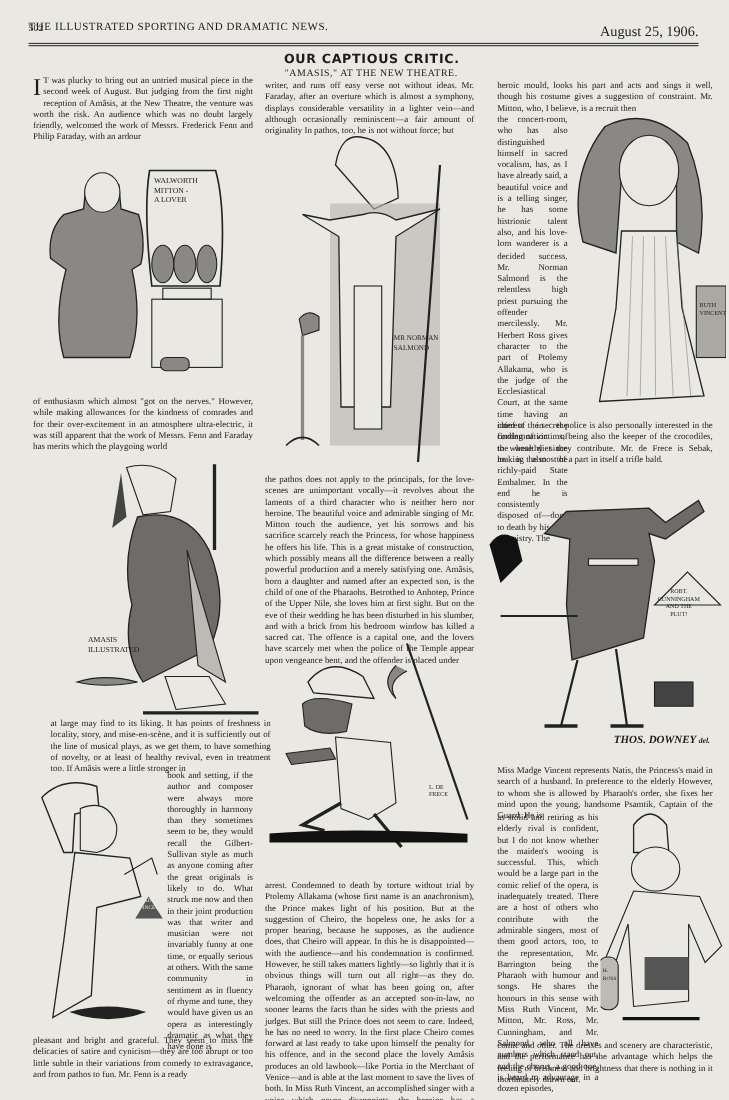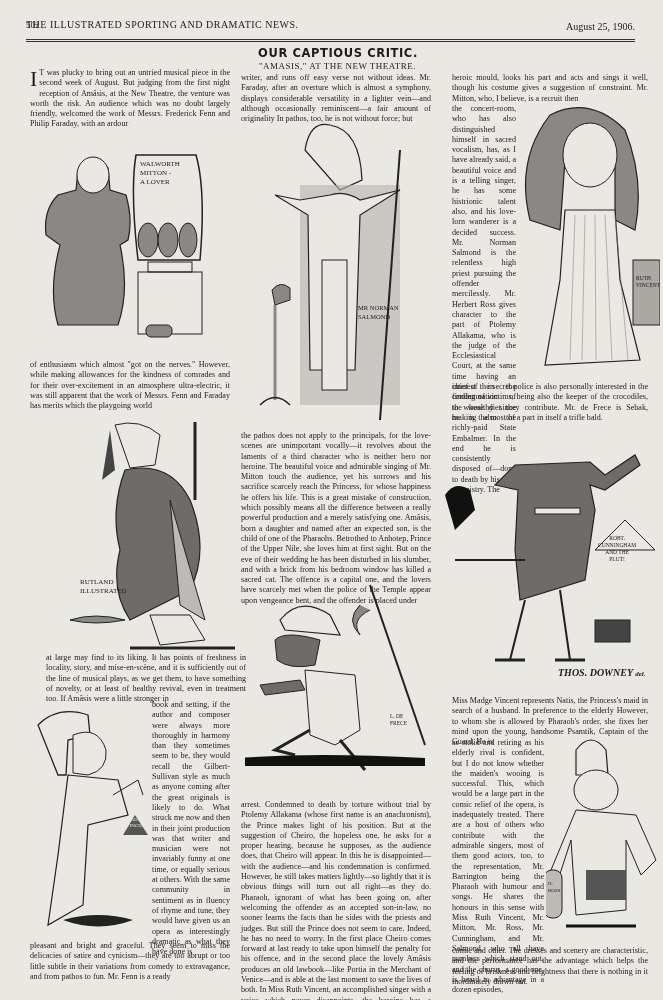--- a/index.html
+++ b/index.html
@@ -1,20 +1,20 @@
 <!DOCTYPE html>
 <html><head>
 <meta charset="utf-8">
 <style>
   html,body{margin:0;padding:0;}
   body{width:663px;height:1000px;background:#e9e8e3;position:relative;overflow:hidden;font-family:"DejaVu Serif",serif;color:#1d1c1a;}
   .hdr{position:absolute;top:18px;left:26px;right:28px;height:22px;font-family:"Liberation Serif",serif;}
   .hdr .pg{position:absolute;left:0;top:2px;font-size:9px;}
   .hdr .ttl{position:absolute;left:0;right:0;text-align:left;top:1px;font-size:10px;letter-spacing:0.5px;}
-  .hdr .dt{position:absolute;right:0;top:3px;font-size:10px;}
+  .hdr .dt{position:absolute;right:0;top:3px;font-size:13px;}
   .rule1{position:absolute;top:39px;left:26px;right:28px;border-top:1px solid #333;}
   .rule2{position:absolute;top:41px;left:26px;right:28px;border-top:1px solid #333;}
   .main-title{position:absolute;top:46px;left:0;right:0;text-align:center;font-family:"DejaVu Sans",sans-serif;font-weight:bold;font-size:11.5px;letter-spacing:0.6px;padding-left:13px;}
   .sub-title{position:absolute;top:61px;left:240px;width:195px;text-align:center;font-family:"Liberation Serif",serif;font-size:9px;letter-spacing:0.5px;}
   .txt{position:absolute;font-family:"Liberation Serif",serif;font-size:8.1px;line-height:10.3px;text-align:justify;color:#1d1c1a;}
   .txt .cap{float:left;font-size:22px;line-height:20px;margin:1px 2px 0 0;}
   .ill{position:absolute;}
   .ill svg{width:100%;height:100%;display:block;}
   .sig{font-family:Liberation Serif, serif;}
 </style>
@@ -60,21 +60,21 @@
     <path d="M85 5 Q110 -2 130 15 L125 45 L100 48 Z" fill="#e9e8e3" stroke="#222"></path>
     <path d="M80 10 L72 60 L85 50 Z" fill="#444"></path>
     <path d="M95 50 Q140 40 160 80 Q180 130 160 170 L120 190 L100 200 Q80 170 90 130 Q80 90 95 50 Z" fill="#6e6c69" stroke="#222" stroke-width="1.2"></path>
     <path d="M140 80 L175 200 L150 185 Z" fill="#bcbab5" stroke="#222"></path>
     <line x1="165" y1="2" x2="165" y2="80" stroke="#222" stroke-width="3"></line>
     <path d="M120 195 L160 195 L175 220 L130 225 Z" fill="#e9e8e3" stroke="#222"></path>
     <line x1="100" y1="228" x2="210" y2="228" stroke="#222" stroke-width="3"></line>
     <path d="M40 200 Q65 192 95 200 Q65 206 40 200 Z" fill="#888" stroke="#222"></path>
   </svg>
   <div class="sig" style="position:absolute;left:50px;top:158px;font-size:7px;line-height:9px;">
-    <div>RUTLAND</div>
+    <div>AMASIS</div>
     <div>ILLUSTRATED</div>
   </div>
 </div>
 
 <div class="txt" style="left:46px;top:653px;width:200px;">at large may find to its liking. It has points of freshness in locality, story, and mise-en-scène, and it is sufficiently out of the line of musical plays, as we get them, to have something of novelty, or at least of healthy revival, even in treatment too. If Amâsis were a little stronger in</div>
 <div class="ill" style="left:28px;top:705px;width:125px;height:230px;">
   <svg viewBox="0 0 125 230">
     <path d="M10 20 Q30 0 60 10 L62 30 L40 35 L38 70 L30 70 Z" fill="#e9e8e3" stroke="#222" stroke-width="1.3"></path>
     <path d="M45 30 Q70 20 78 45 Q80 65 60 70 L45 68 Z" fill="#e9e8e3" stroke="#222"></path>
     <path d="M40 70 L90 75 L100 110 L60 120 L55 200 L20 220 L30 150 Z" fill="#e9e8e3" stroke="#222" stroke-width="1.2"></path>

